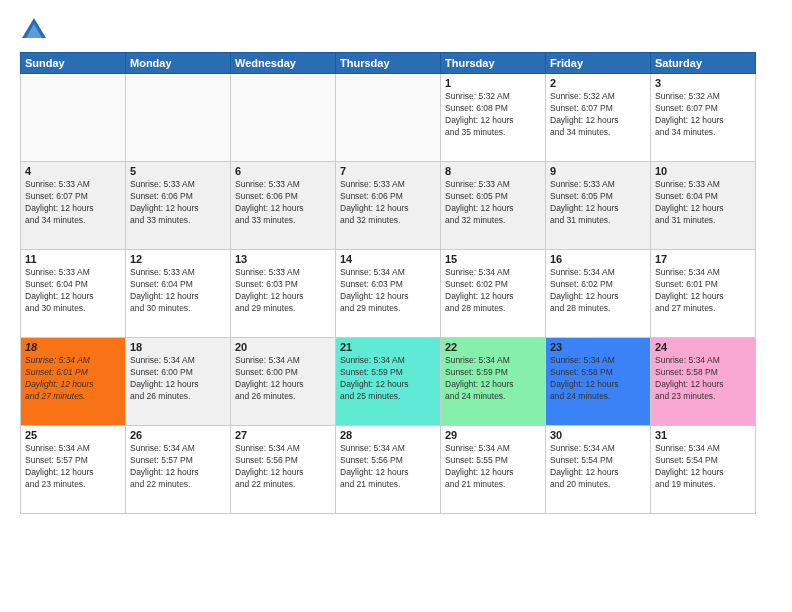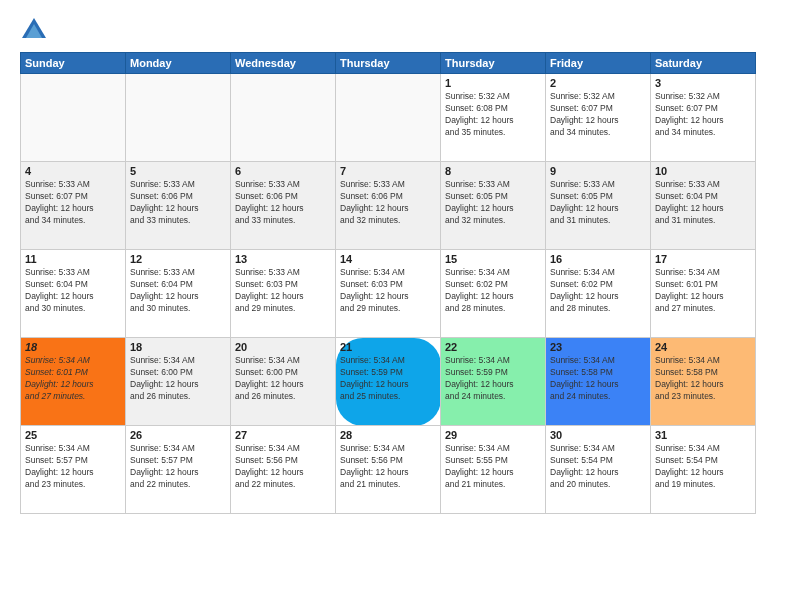--- a/index.html
+++ b/index.html
@@ -285,42 +285,42 @@
 Daylight: 12 hours
 and 26 minutes.</div>
           </td>
           <td style="background: rgb(240, 240, 240);">
             <span class="day-num">20</span>
             <div class="day-info" style="white-space: pre-line;">Sunrise: 5:34 AM
 Sunset: 6:00 PM
 Daylight: 12 hours
 and 26 minutes.</div>
           </td>
-          <td style="background: #0ea5e9; border-radius: 27px;">
+          <td style="background: #5eead4;">
             <span class="day-num">21</span>
             <div class="day-info" style="white-space: pre-line;">Sunrise: 5:34 AM
 Sunset: 5:59 PM
 Daylight: 12 hours
 and 25 minutes.</div>
           </td>
           <td style="background: #86efac;">
             <span class="day-num">22</span>
             <div class="day-info" style="white-space: pre-line;">Sunrise: 5:34 AM
 Sunset: 5:59 PM
 Daylight: 12 hours
 and 24 minutes.</div>
           </td>
           <td style="background: #3b82f6;">
             <span class="day-num">23</span>
             <div class="day-info" style="white-space: pre-line;">Sunrise: 5:34 AM
 Sunset: 5:58 PM
 Daylight: 12 hours
 and 24 minutes.</div>
           </td>
-          <td style="background: #fdba74;">
+          <td style="background: #f9a8d4;">
             <span class="day-num">24</span>
             <div class="day-info" style="white-space: pre-line;">Sunrise: 5:34 AM
 Sunset: 5:58 PM
 Daylight: 12 hours
 and 23 minutes.</div>
           </td>
         </tr>
         <tr class="week-row">
           <td>
             <span class="day-num">25</span>

